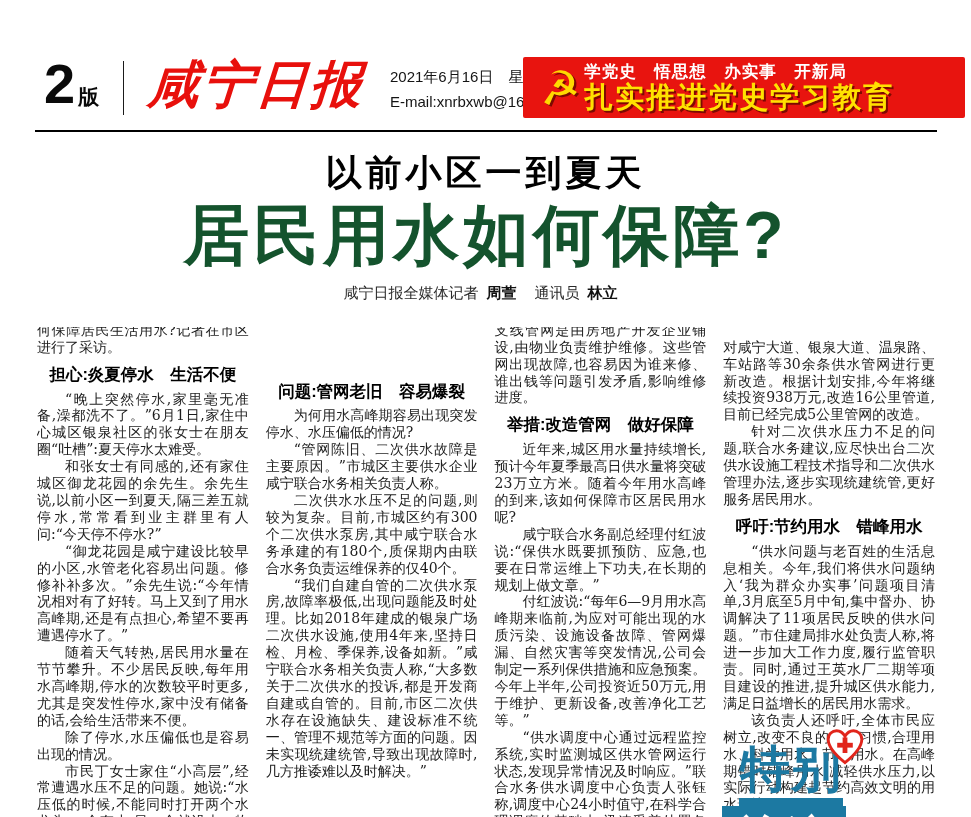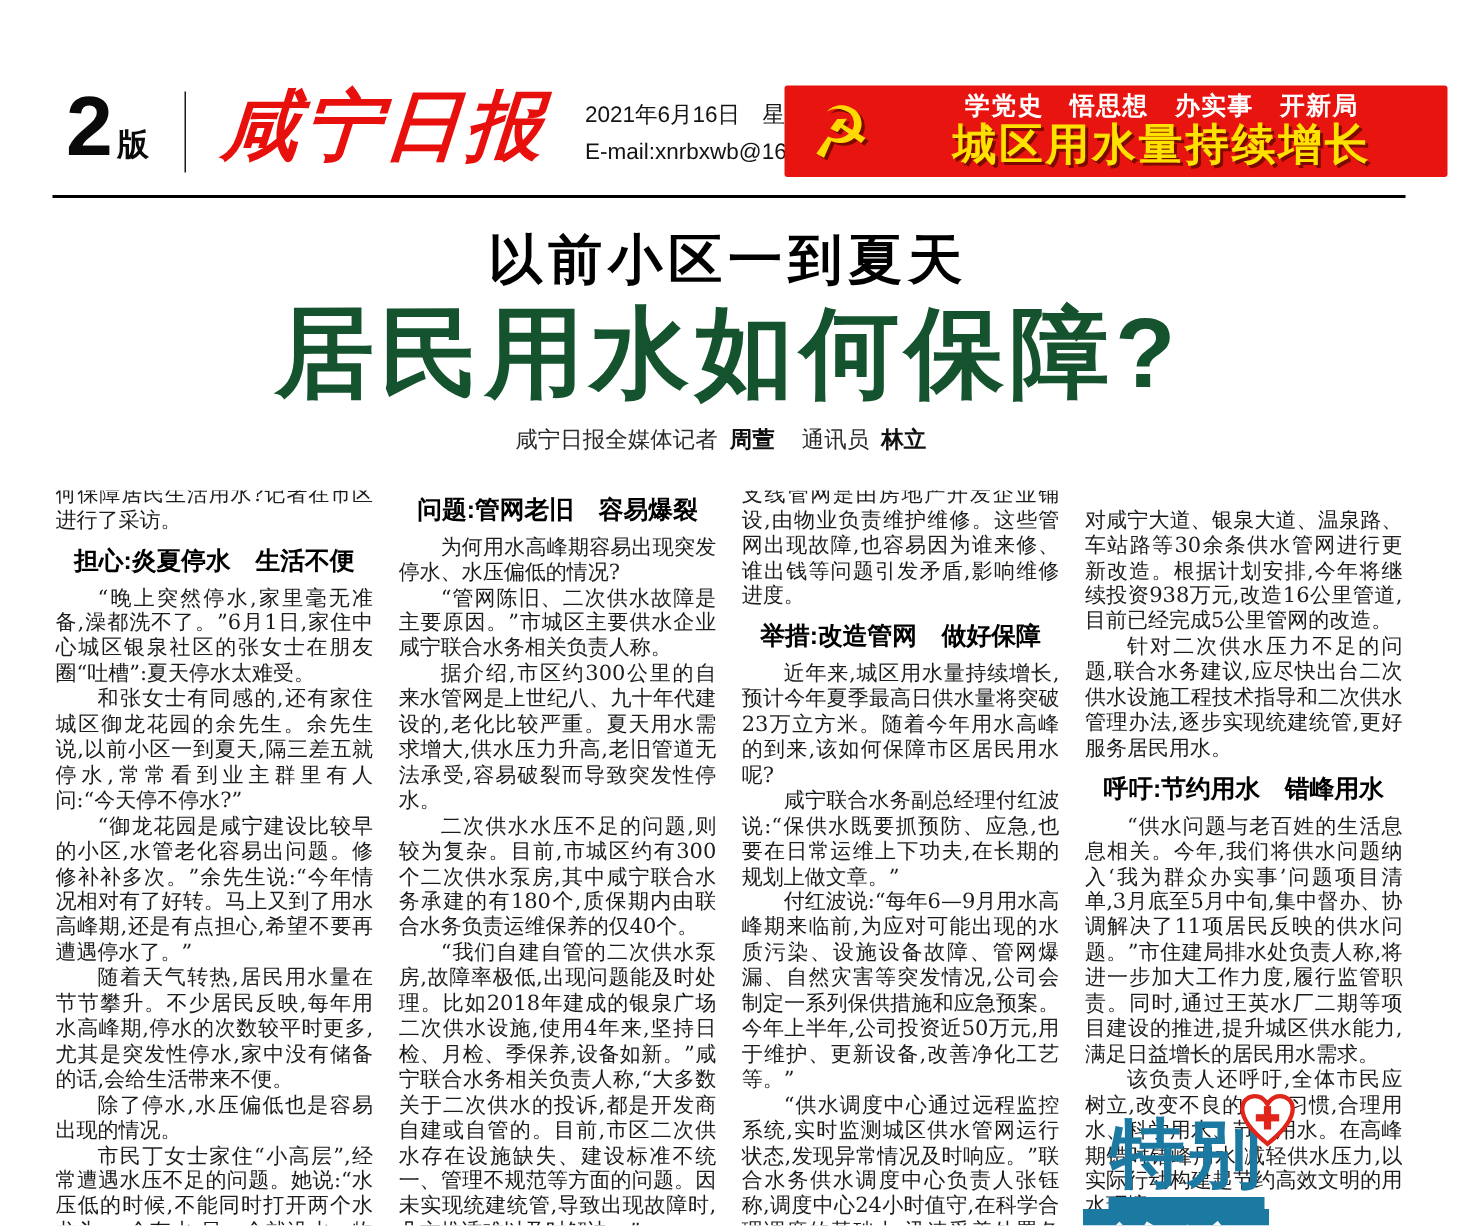--- a/index.html
+++ b/index.html
@@ -15,21 +15,21 @@
   .paper-name{position:absolute;left:134px;top:54px;width:245px;text-align:center;
               font-size:51px;line-height:60px;font-weight:900;font-style:italic;
               color:#e8100c;letter-spacing:3px;transform:skewX(-4deg);}
   .date-block{position:absolute;left:390px;top:64px;font-family:"Liberation Sans",sans-serif;
               font-size:15px;line-height:25px;color:#141414;}
 
   .banner{position:absolute;left:523px;top:57px;width:442px;height:61px;background:#e8140f;
           display:flex;align-items:center;border-radius:2px;}
   .emblem{font-family:"DejaVu Sans",sans-serif;font-size:46px;line-height:46px;color:#ffd900;
           margin:0 4px 0 16px;text-shadow:2px 2px 0 #7d0a00;transform:rotate(-6deg);}
-  .banner-text{flex:1;text-align:center;font-family:"Liberation Sans",sans-serif;}
+  .banner-text{flex:1;text-align:left;font-family:"Liberation Sans",sans-serif;}
   .banner-line1{color:#ffffff;font-weight:700;font-size:16.5px;line-height:19px;letter-spacing:1px;}
   .banner-line2{color:#ffe100;font-weight:900;font-size:29px;line-height:33px;letter-spacing:2px;
                 text-shadow:2px 2px 0 #7d0a00;}
 
   .header-rule{position:absolute;left:35px;top:130px;width:902px;height:2px;background:#000;}
 
   
   .kicker{position:absolute;left:0;top:149px;width:100%;text-align:center;
           font-family:"Liberation Sans",sans-serif;font-size:36px;font-weight:700;
           letter-spacing:4px;color:#000;}
@@ -72,21 +72,21 @@
   <div class="paper-name">咸宁日报</div>
   <div class="date-block">
     <div>2021年6月16日　星期三</div>
     <div>E-mail:xnrbxwb@163.com</div>
   </div>
 
   <div class="banner">
     <span class="emblem">☭</span>
     <div class="banner-text">
       <div class="banner-line1">学党史　悟思想　办实事　开新局</div>
-      <div class="banner-line2">城区用水量持续增长</div>
+      <div class="banner-line2">扎实推进党史学习教育</div>
     </div>
   </div>
 
   <div class="header-rule"></div>
 
   <div class="kicker">以前小区一到夏天</div>
   <h1 class="main-headline">居民用水如何保障?</h1>
   <div class="byline">
     <span>咸宁日报全媒体记者</span><span class="name">周萱</span><span class="role2">通讯员</span><span class="name">林立</span>
   </div>
@@ -99,21 +99,20 @@
         <p>和张女士有同感的,还有家住城区御龙花园的余先生。余先生说,以前小区一到夏天,隔三差五就停水,常常看到业主群里有人问:“今天停不停水?”</p>
         <p>“御龙花园是咸宁建设比较早的小区,水管老化容易出问题。修修补补多次。”余先生说:“今年情况相对有了好转。马上又到了用水高峰期,还是有点担心,希望不要再遭遇停水了。”</p>
         <p>随着天气转热,居民用水量在节节攀升。不少居民反映,每年用水高峰期,停水的次数较平时更多,尤其是突发性停水,家中没有储备的话,会给生活带来不便。</p>
         <p>除了停水,水压偏低也是容易出现的情况。</p>
         <p>市民丁女士家住“小高层”,经常遭遇水压不足的问题。她说:“水压低的时候,不能同时打开两个水龙头,一个有水,另一个就没水。物业认为主要还</p>
       </div>
       <div class="col">
         <h3>问题:管网老旧　容易爆裂</h3>
         <p>为何用水高峰期容易出现突发停水、水压偏低的情况?</p>
         <p>“管网陈旧、二次供水故障是主要原因。”市城区主要供水企业咸宁联合水务相关负责人称。</p>
-        <p>据介绍,市区约300公里的自来水管网是上世纪八、九十年代建设的,老化比较严重。夏天用水需求增大,供水压力升高,老旧管道无法承受,容易破裂而导致突发性停水。</p>
         <p>二次供水水压不足的问题,则较为复杂。目前,市城区约有300个二次供水泵房,其中咸宁联合水务承建的有180个,质保期内由联合水务负责运维保养的仅40个。</p>
         <p>“我们自建自管的二次供水泵房,故障率极低,出现问题能及时处理。比如2018年建成的银泉广场二次供水设施,使用4年来,坚持日检、月检、季保养,设备如新。”咸宁联合水务相关负责人称,“大多数关于二次供水的投诉,都是开发商自建或自管的。目前,市区二次供水存在设施缺失、建设标准不统一、管理不规范等方面的问题。因未实现统建统管,导致出现故障时,几方推诿难以及时解决。”</p>
       </div>
       <div class="col">
         <p>除主管网外,小区内部的一些支线管网是由房地产开发企业铺设,由物业负责维护维修。这些管网出现故障,也容易因为谁来修、谁出钱等问题引发矛盾,影响维修进度。</p>
         <h3>举措:改造管网　做好保障</h3>
         <p>近年来,城区用水量持续增长,预计今年夏季最高日供水量将突破23万立方米。随着今年用水高峰的到来,该如何保障市区居民用水呢?</p>
         <p>咸宁联合水务副总经理付红波说:“保供水既要抓预防、应急,也要在日常运维上下功夫,在长期的规划上做文章。”</p>
         <p>付红波说:“每年6—9月用水高峰期来临前,为应对可能出现的水质污染、设施设备故障、管网爆漏、自然灾害等突发情况,公司会制定一系列保供措施和应急预案。今年上半年,公司投资近50万元,用于维护、更新设备,改善净化工艺等。”</p>
         <p>“供水调度中心通过远程监控系统,实时监测城区供水管网运行状态,发现异常情况及时响应。”联合水务供水调度中心负责人张钰称,调度中心24小时值守,在科学合理调度的基础上,迅速妥善处置各类供水突发事件。</p>

